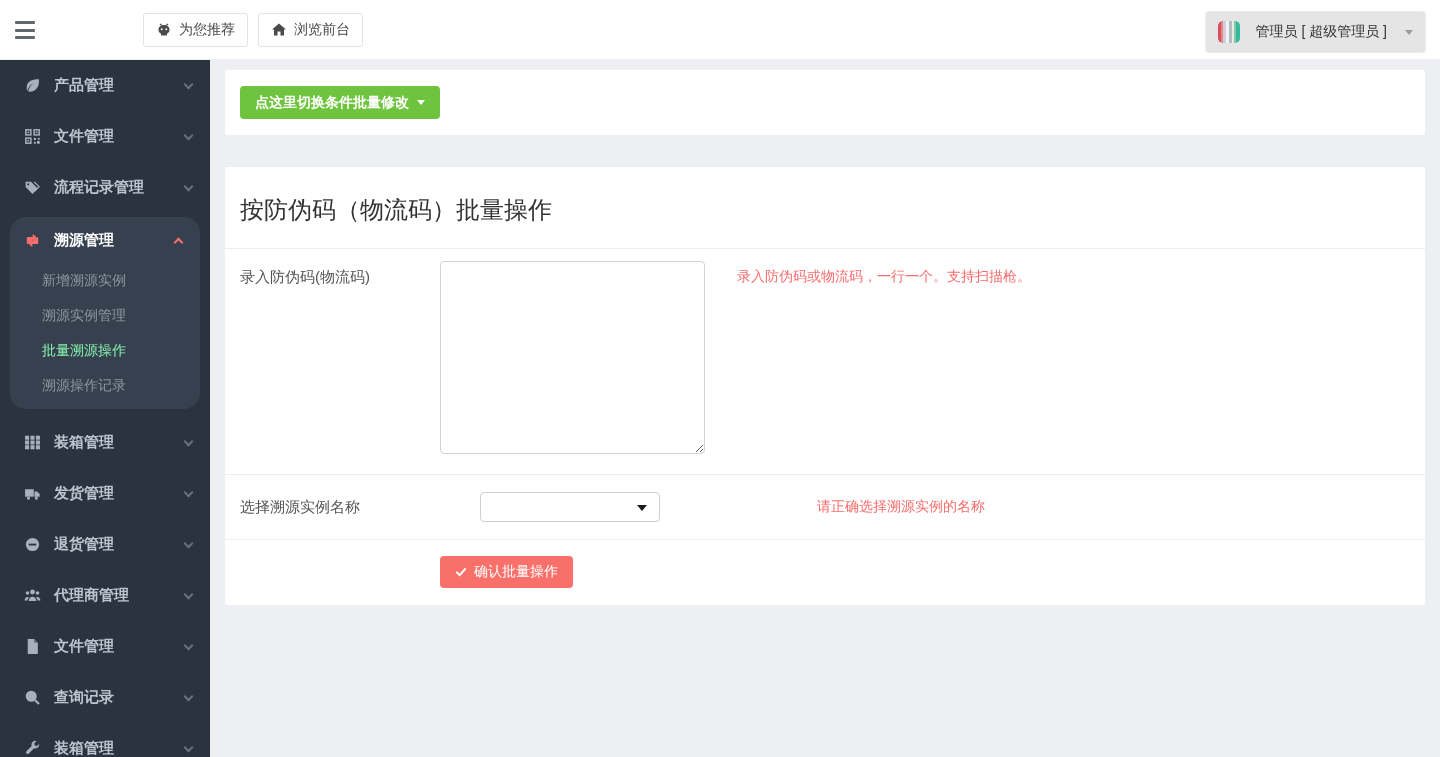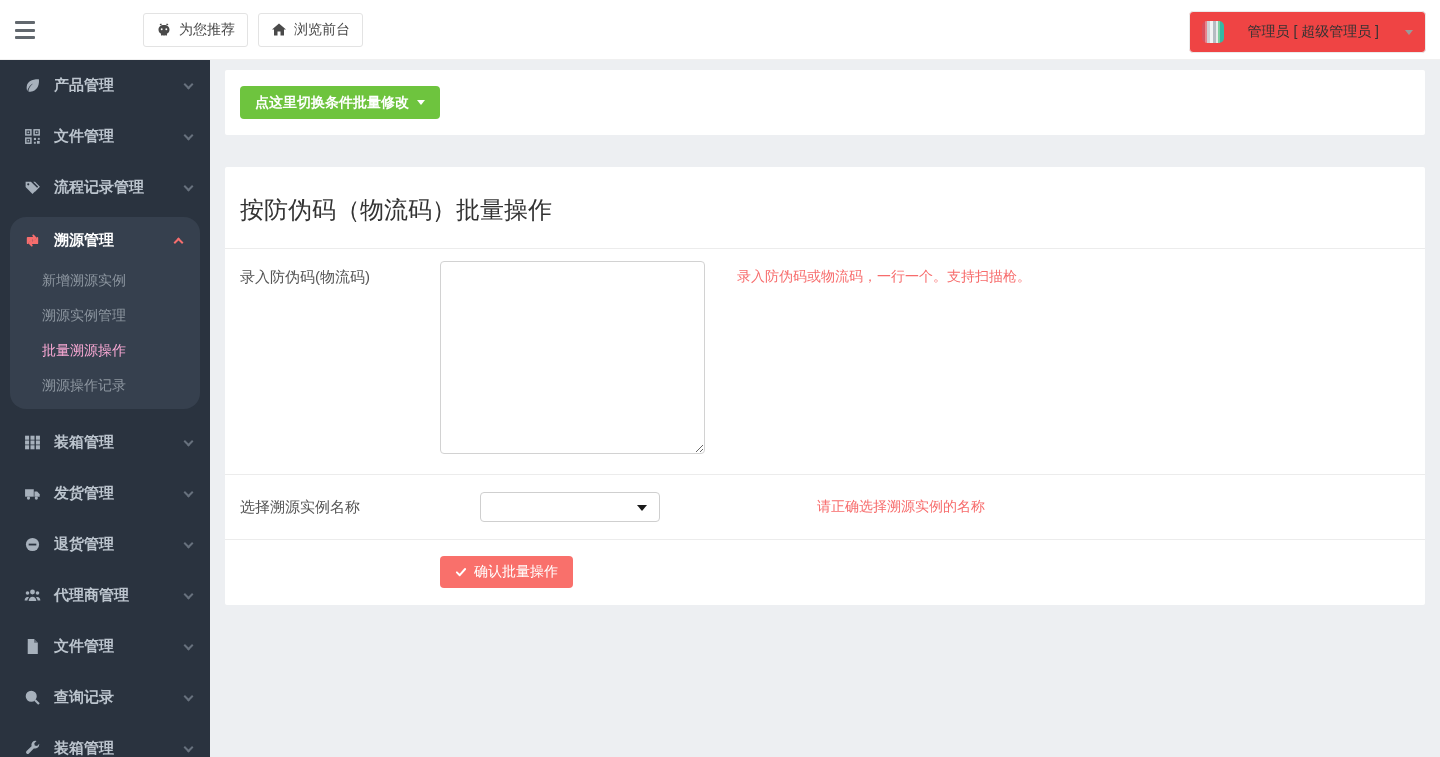--- a/index.html
+++ b/index.html
@@ -11,22 +11,22 @@
     background:#ffffff; border-bottom:1px solid #f0f0f0; z-index:5; }
   .hamburger { position:absolute; left:15px; top:21px; width:20px; height:18px;
     display:flex; flex-direction:column; justify-content:space-between; cursor:pointer; }
   .hamburger span { display:block; height:3px; background:#62686e; border-radius:1px; }
   .hdr-btns { position:absolute; left:143px; top:13px; display:flex; gap:10px; }
   .hdr-btn { display:flex; align-items:center; gap:7px; height:34px; padding:0 12px;
     background:#fff; border:1px solid #e3e3e3; border-radius:3px; color:#4a4a4a;
     font-size:14px; cursor:pointer; }
   .hdr-btn svg { width:16px; height:16px; fill:#4a4a4a; }
   .user-chip { position:absolute; right:14px; top:11px; height:42px; display:flex;
-    align-items:center; gap:24px; padding:0 12px; border:1px solid #ebebeb;
-    border-radius:4px; background:#ef4444; cursor:pointer; }
+    align-items:center; gap:16px; padding:0 12px; border:1px solid #ebebeb;
+    border-radius:4px; background:#e5e5e5; cursor:pointer; }
   .avatar { width:22px; height:22px; border-radius:5px;
     background:linear-gradient(90deg,#d94f5c 0 14%,#e8848d 14% 24%,#cfd2d6 24% 38%,
       #f2f3f4 38% 52%,#b5bcc2 52% 62%,#e9ebec 62% 72%,#7ccf9f 72% 84%,#35b8a4 84% 100%); }
   .user-name { font-size:14px; color:#333; }
   .caret-down-sm { width:0; height:0; border-left:4px solid transparent;
     border-right:4px solid transparent; border-top:5px solid #9a9a9a; margin-left:2px; }
 
   
   .sidebar { position:absolute; top:60px; left:0; width:210px; height:697px;
     background:#2a333f; overflow:hidden; }
@@ -38,21 +38,21 @@
   .chev { width:7px; height:7px; border-right:2px solid #67717d;
     border-bottom:2px solid #67717d; transform:rotate(45deg); margin-top:-3px; }
   .chev.up { transform:rotate(-135deg); border-color:#f66e6e; margin-top:4px; }
 
   .tree-open { margin:4px 10px 8px; background:#36404e; border-radius:16px; padding-bottom:6px; }
   .tree-open .side-item { height:46px; padding-left:14px; }
   .tree-open .side-item .icon svg { fill:#f66e6e; }
   .tree-open .side-item .lbl { color:#ffffff; }
   .sub-item { height:35px; display:flex; align-items:center; padding-left:32px;
     font-size:14px; color:#8d96a0; cursor:pointer; }
-  .sub-item.active { color:#f9a8d4; }
+  .sub-item.active { color:#86efac; }
 
   
   .main { position:absolute; top:60px; left:210px; width:1230px; height:697px;
     background:#edeff2; padding:10px 15px; }
   .card { background:#fff; border-radius:2px; }
   .card-toolbar { height:65px; padding:16px 15px; margin-bottom:32px; }
   .btn-green { display:inline-flex; align-items:center; gap:8px; height:33px;
     padding:0 15px; background:#6ec43e; border:none; border-radius:4px; color:#fff;
     font-size:14px; font-weight:700; cursor:pointer; }
   .caret-down-wh { width:0; height:0; border-left:4px solid transparent;

